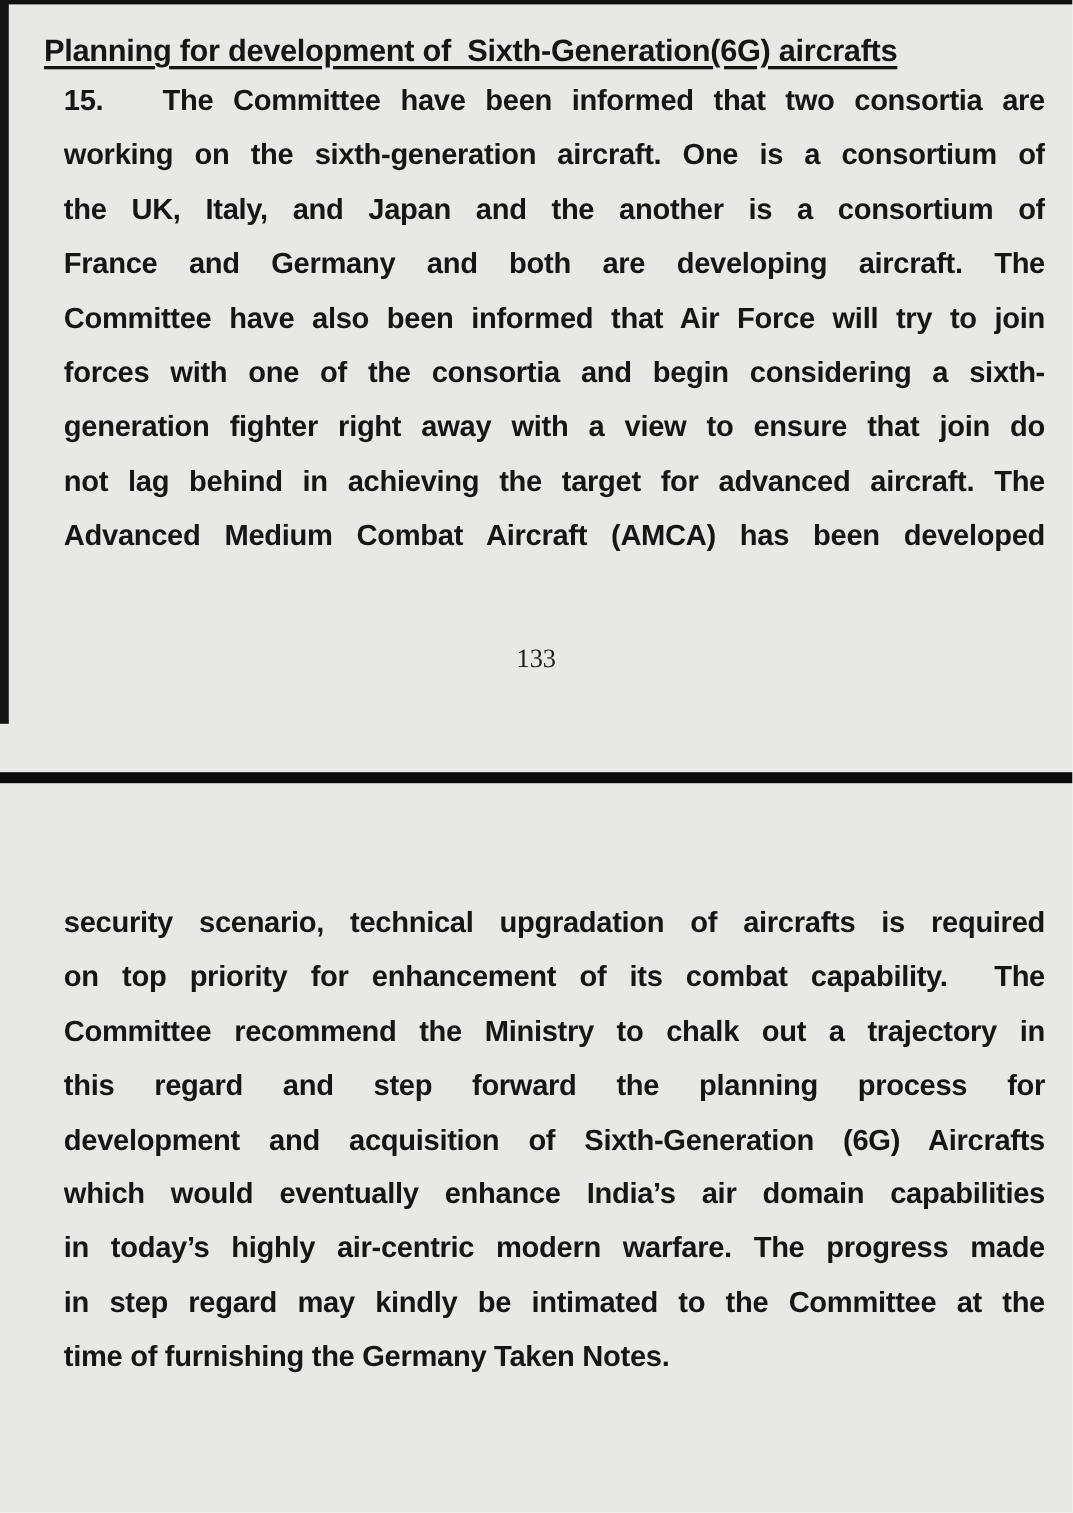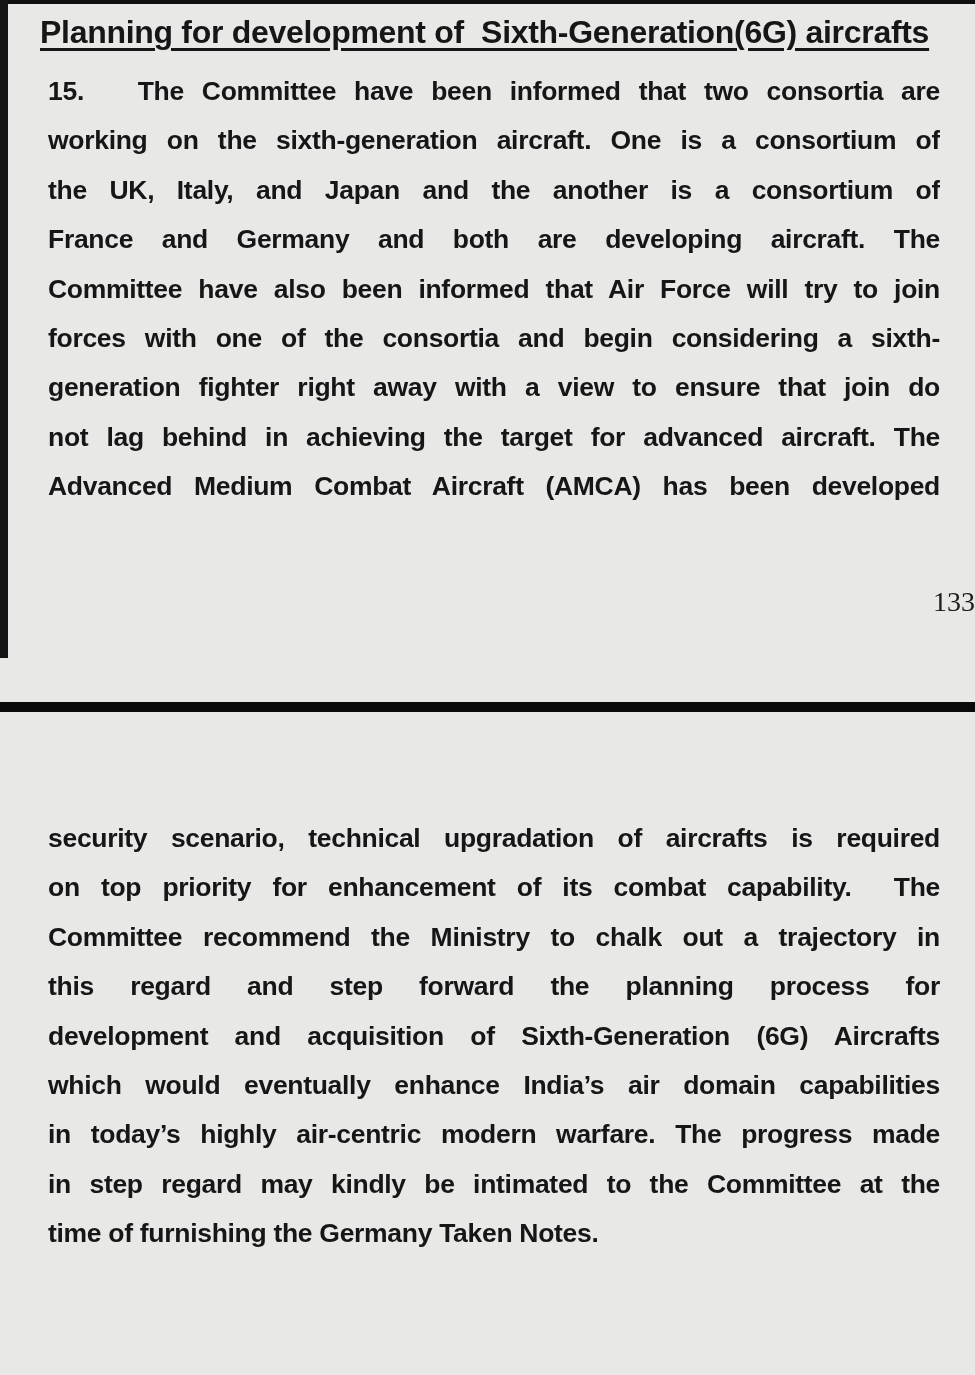--- a/index.html
+++ b/index.html
@@ -25,52 +25,52 @@
     width: 8px; height: 658px;
     background: #141414;
   }
   .page-divider {
     position: absolute; left: 0; top: 702px;
     width: 975px; height: 10px;
     background: #0b0b0b;
   }
   
   .doc-heading {
-    position: absolute; left: 40px; top: 14px;
+    position: absolute; left: 40px; top: 30px;
     width: 895px;
-    font-size: 32px; font-weight: 700;
+    font-size: 28px; font-weight: 700;
     letter-spacing: -0.3px;
     color: #161616;
     text-decoration: underline;
     text-decoration-thickness: 2.5px;
     text-underline-offset: 5px;
   }
   .para {
-    position: absolute; left: 48px;
+    position: absolute; left: 58px;
     width: 892px;
     color: #161616;
     font-size: 26.5px; font-weight: 700;
     letter-spacing: -0.3px;
   }
   .para-1 { top: 67px; }
   .para-2 { top: 814px; }
   .jline {
     height: 49.4px; line-height: 49.4px;
     overflow: hidden;
     text-align: justify;
     text-align-last: justify;
   }
   
   .para-2 .jline:last-child { text-align-last: left; }
   .page-number {
     position: absolute; left: 0; top: 586px;
     width: 975px;
-    text-align: right;
+    text-align: center;
     font-family: "Liberation Serif", "DejaVu Serif", serif;
-    font-size: 28px; font-weight: 400;
+    font-size: 24px; font-weight: 400;
     color: #1c1c1c;
   }
 </style>
 </head>
 <body>
 
 <div class="scan-page">
 
   <div class="top-edge-bar"></div>
   <div class="left-edge-bar"></div>

